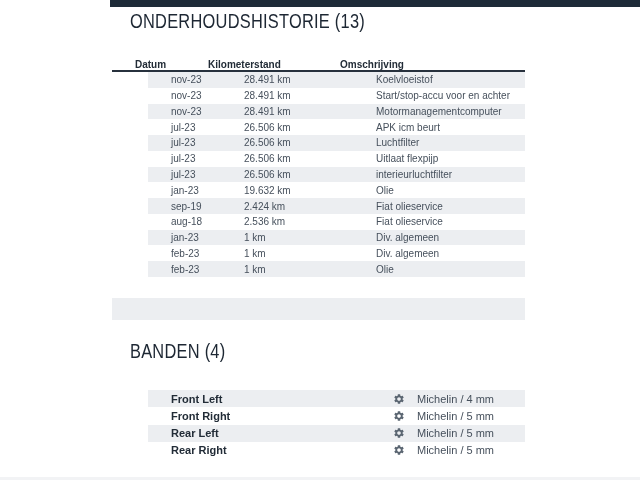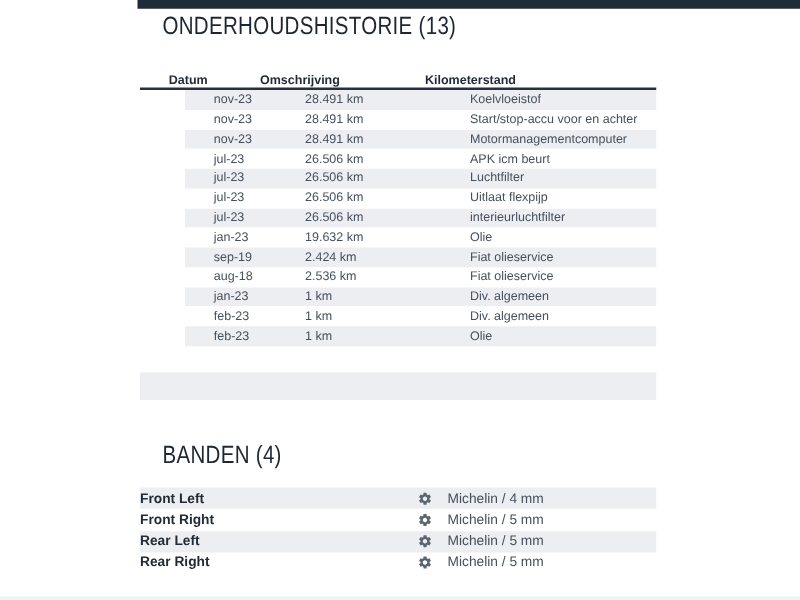--- a/index.html
+++ b/index.html
@@ -32,21 +32,21 @@
     font-size:20px;font-weight:normal;color:var(--heading);
     white-space:nowrap;
   }
   .section-title .squeeze{
     display:inline-block;
     transform:scaleX(0.82);
     transform-origin:0 50%;
     letter-spacing:0.3px;
   }
   #maintenance-title{top:10px;}
-  #tires-title{top:353px;}
+  #tires-title{top:340px;}
 
   .mtable{
     position:absolute;left:112px;top:58px;width:413px;
     font-size:10px;
   }
   .mhead{
     display:grid;
     grid-template-columns:73px 132px 1fr;
     padding-left:23px;
     height:14px;
@@ -71,23 +71,25 @@
     background:var(--row_alt);
   }
 
   .ttable{
     position:absolute;left:112px;top:390px;width:413px;
     font-size:11px;
   }
   .trow{
     display:grid;
     grid-template-columns:222px 24px 1fr;
+    padding-left:23px;
     height:17.25px;
     align-items:center;
     white-space:nowrap;
+    margin-left:36px;
   }
   .trow:nth-child(odd){background:var(--row_alt);}
   .t-pos{font-weight:bold;color:var(--label);}
   .gear{display:flex;align-items:center;}
   .gear svg{display:block;}
 
   .bottom-edge{
     position:absolute;left:0;bottom:0;width:640px;height:3px;
     background:var(--bottom_edge);
   }
@@ -99,22 +101,22 @@
 
   <div class="topbar"></div>
 
   <div class="section-title" id="maintenance-title">
     <span class="squeeze">ONDERHOUDSHISTORIE (13)</span>
   </div>
 
   <div class="mtable">
     <div class="mhead">
       <span>Datum</span>
+      <span>Kilometerstand</span>
       <span>Omschrijving</span>
-      <span>Kilometerstand</span>
     </div>
     <div class="mbody">
       <div class="mrow">
         <span>nov-23</span>
         <span>28.491 km</span>
         <span>Koelvloeistof</span>
       </div>
       <div class="mrow">
         <span>nov-23</span>
         <span>28.491 km</span>

